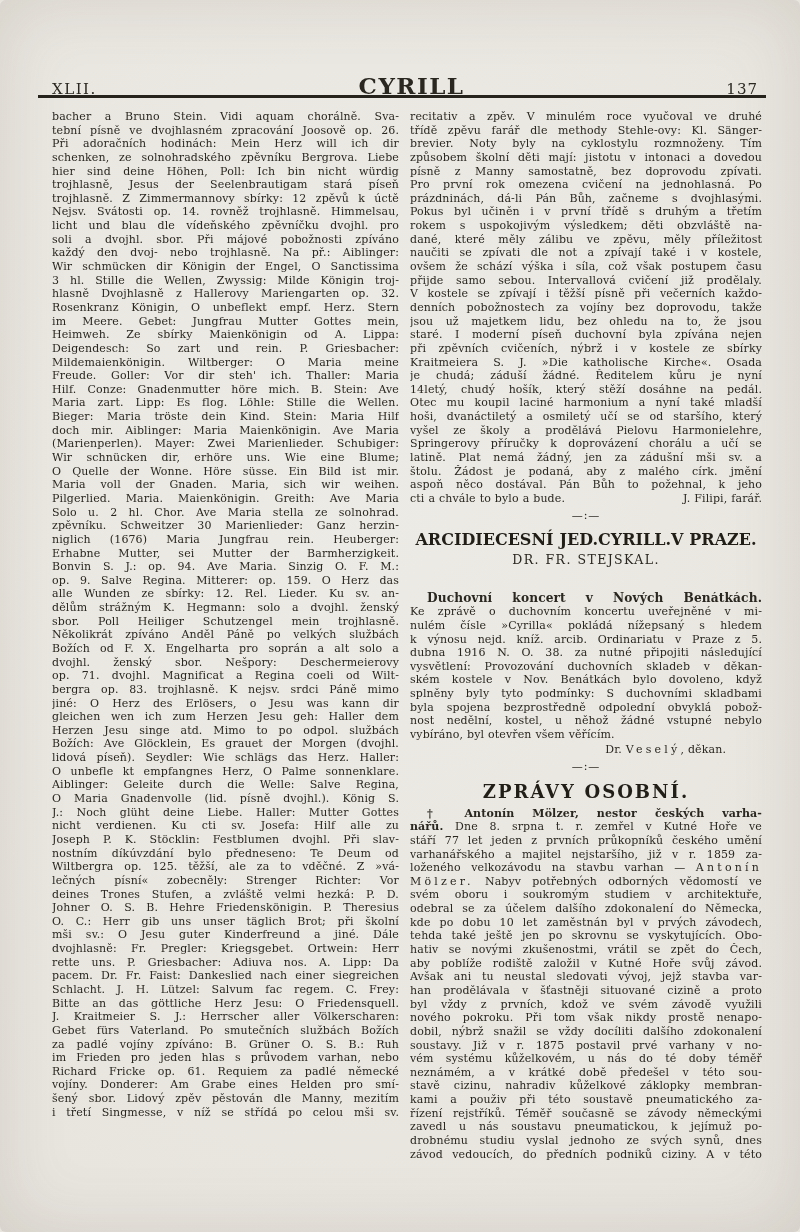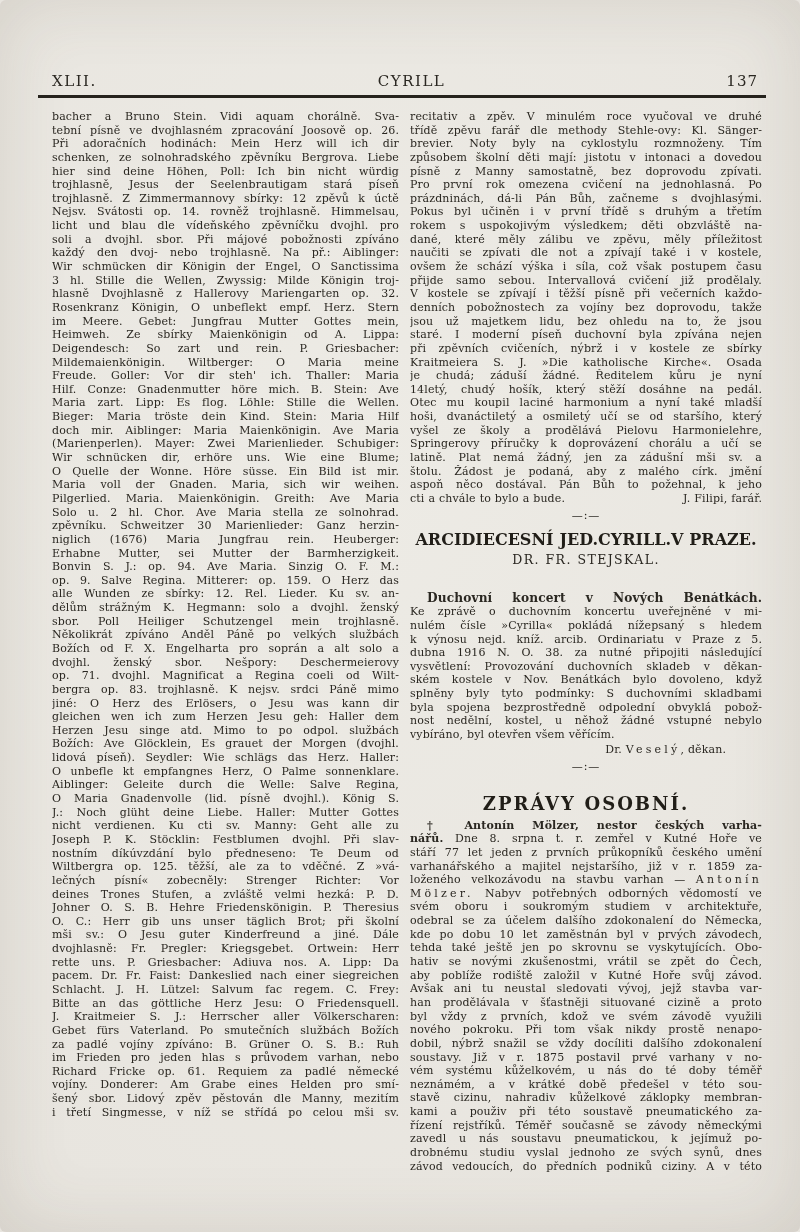--- a/index.html
+++ b/index.html
@@ -13,42 +13,42 @@
     background: radial-gradient(140% 120% at 45% 38%, #edebe5 0%, #e8e5df 55%, #dcd8d1 100%);
     box-shadow: inset 0 0 70px rgba(90,80,60,0.14);
     color:#2a2721;
     border-radius:6px;
   }
   .header {
     position:absolute; left:52px; right:42px; top:72px;
     display:flex; justify-content:space-between; align-items:baseline;
   }
   .vol { font-size:15px; letter-spacing:1.5px; }
-  .jtitle { font-size:15px; font-weight:400; letter-spacing:1.5px; }
+  .jtitle { font-size:23px; font-weight:700; letter-spacing:1.5px; }
   .pagenum { font-size:15px; letter-spacing:1px; }
   .rule { position:absolute; left:38px; right:34px; top:95px; height:3px; background:#26231d; }
 
   .cols { position:absolute; left:52px; top:110px; display:flex; gap:11px; }
   .col  { width:347px; font-size:11px; line-height:13.65px; letter-spacing:0.12px; word-spacing:0.3px; }
   .col.right { width:352px; }
 
   .line { height:13.65px; overflow:hidden; text-align:justify; text-align-last:justify; }
   .line.a-l { text-align:left;  text-align-last:left; }
   .line.a-split { display:flex; justify-content:space-between; text-align-last:auto;gap:24px; }
   .line.ind { text-indent:17px; }
   .line.lead { font-size:12.2px;margin-top:24px; }
   .b  { font-weight:700; }
   .sp { letter-spacing:3.2px; }
 
   .divider { height:18px; line-height:18px; text-align:center; font-size:11px; letter-spacing:1px; margin:1px 0; }
   .h1 { font-size:16px; font-weight:700; text-align:center; line-height:20px;
         margin:5px 0 1px; white-space:nowrap; letter-spacing:0; color:#211e18; }
   .byline { font-size:12.5px; text-align:center; letter-spacing:1.4px; line-height:17px; margin:0 0 4px; }
   .h2 { font-size:18px; font-weight:700; text-align:center; letter-spacing:2px; line-height:22px;
-        margin:17px 0 4px; color:#211e18; }
+        margin:5px 0 4px; color:#211e18; }
   .signature { height:14px; line-height:14px; text-align:right; padding-right:36px; margin:1px 0; font-size:11px; }
 </style>
 </head>
 <body>
 
 <div class="page" style="color: rgb(42, 39, 33);">
   <div class="header">
     <span class="vol">XLII.</span>
     <span class="jtitle">CYRILL</span>
     <span class="pagenum">137</span>
@@ -101,21 +101,21 @@
         <div class="line a-j"><span>bergra op. 83. trojhlasně. K nejsv. srdci Páně mimo</span></div>
         <div class="line a-j"><span>jiné: O Herz des Erlösers, o Jesu was kann dir</span></div>
         <div class="line a-j"><span>gleichen wen ich zum Herzen Jesu geh: Haller dem</span></div>
         <div class="line a-j"><span>Herzen Jesu singe atd. Mimo to po odpol. službách</span></div>
         <div class="line a-j"><span>Božích: Ave Glöcklein, Es grauet der Morgen (dvojhl.</span></div>
         <div class="line a-j"><span>lidová píseň). Seydler: Wie schlägs das Herz. Haller:</span></div>
         <div class="line a-j"><span>O unbefle kt empfangnes Herz, O Palme sonnenklare.</span></div>
         <div class="line a-j"><span>Aiblinger: Geleite durch die Welle: Salve Regina,</span></div>
         <div class="line a-j"><span>O Maria Gnadenvolle (lid. písně dvojhl.). König S.</span></div>
         <div class="line a-j"><span>J.: Noch glüht deine Liebe. Haller: Mutter Gottes</span></div>
-        <div class="line a-j"><span>nicht verdienen. Ku cti sv. Manny: Geht alle zu</span></div>
+        <div class="line a-j"><span>nicht verdienen. Ku cti sv. Josefa: Hilf alle zu</span></div>
         <div class="line a-j"><span>Joseph P. K. Stöcklin: Festblumen dvojhl. Při slav-</span></div>
         <div class="line a-j"><span>nostním díkúvzdání bylo předneseno: Te Deum od</span></div>
         <div class="line a-j"><span>Wiltbergra op. 125. těžší, ale za to vděčné. Z »vá-</span></div>
         <div class="line a-j"><span>lečných písní« zobecněly: Strenger Richter: Vor</span></div>
         <div class="line a-j"><span>deines Trones Stufen, a zvláště velmi hezká: P. D.</span></div>
         <div class="line a-j"><span>Johner O. S. B. Hehre Friedenskönigin. P. Theresius</span></div>
         <div class="line a-j"><span>O. C.: Herr gib uns unser täglich Brot; při školní</span></div>
         <div class="line a-j"><span>mši sv.: O Jesu guter Kinderfreund a jiné. Dále</span></div>
         <div class="line a-j"><span>dvojhlasně: Fr. Pregler: Kriegsgebet. Ortwein: Herr</span></div>
         <div class="line a-j"><span>rette uns. P. Griesbacher: Adiuva nos. A. Lipp: Da</span></div>

